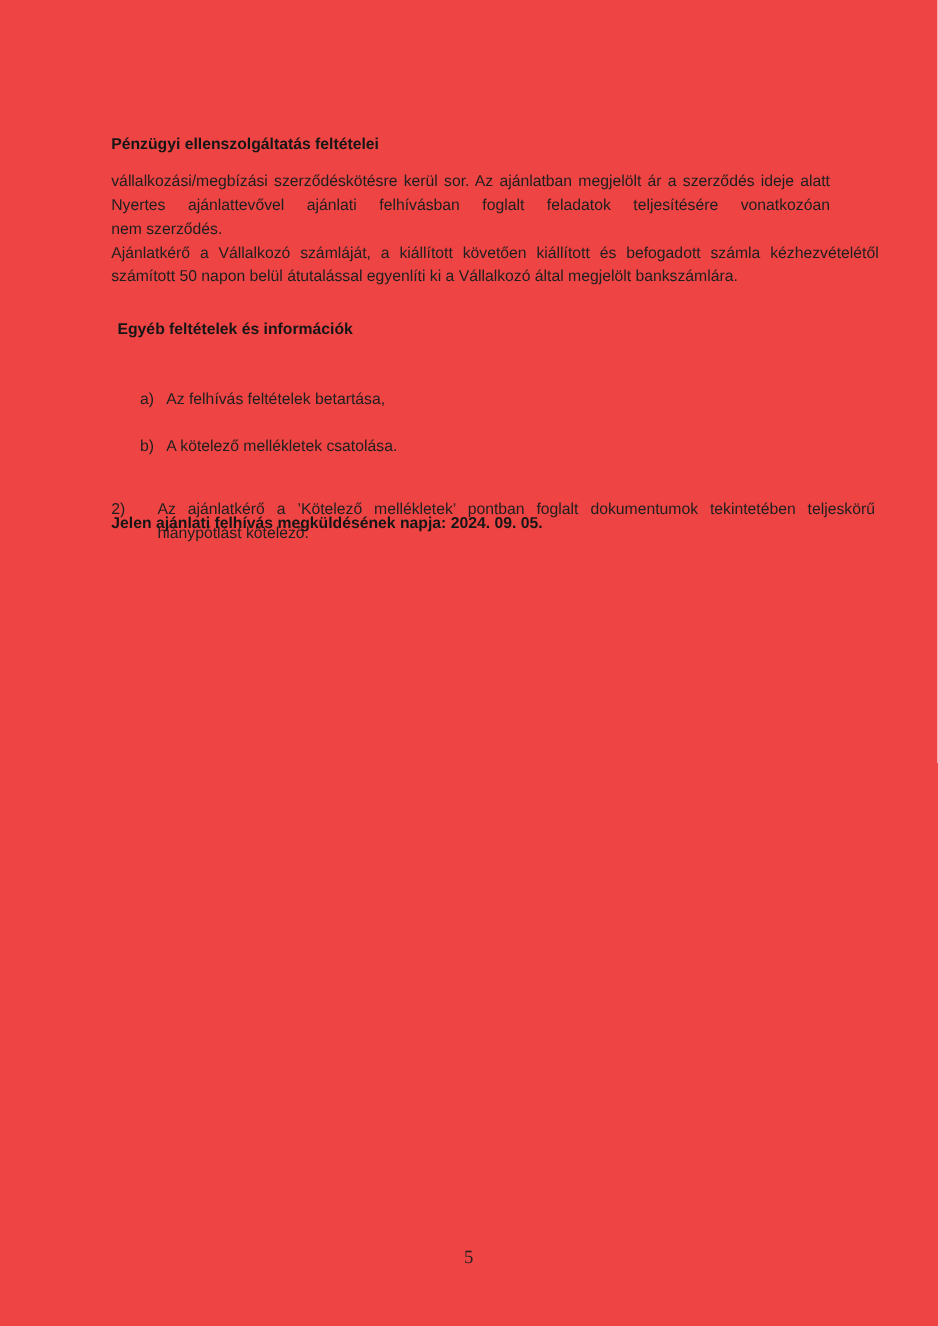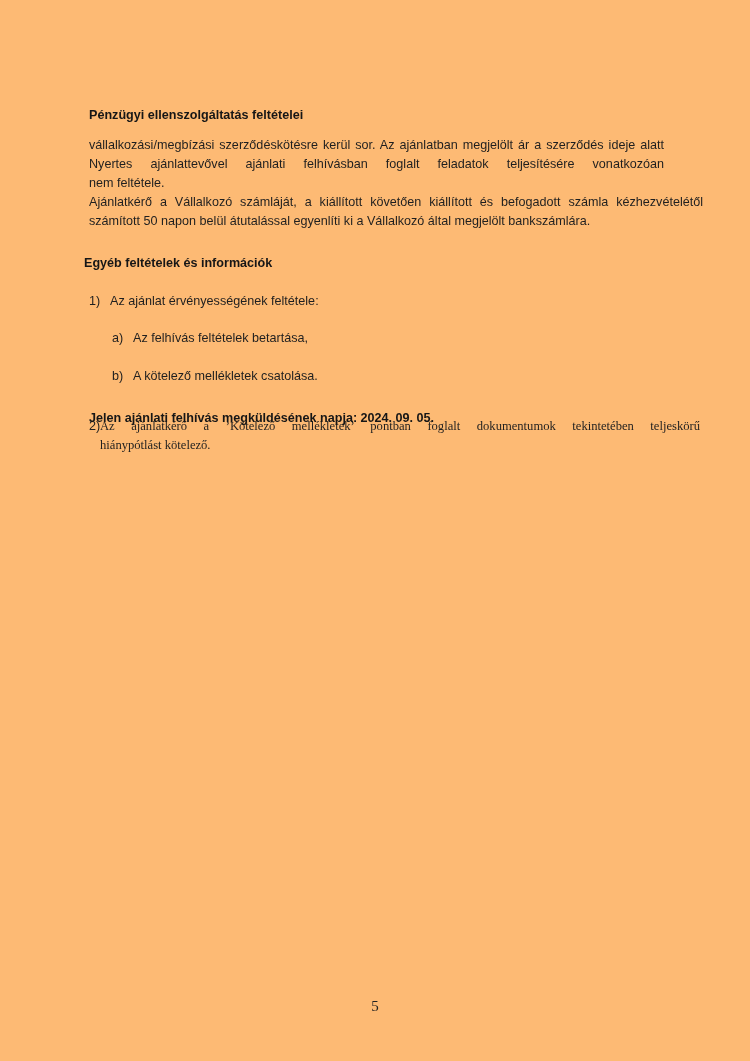--- a/index.html
+++ b/index.html
@@ -2,41 +2,41 @@
 <html lang="hu"><head>
 <meta charset="utf-8">
 <style>
   html, body { margin: 0; padding: 0; background: #ffffff; }
   * { box-sizing: border-box; }
 
   .page {
     position: relative;
     width: 750px;
     height: 1061px;
-    background: #fdba74;
+    background: #ef4444;
     font-family: "Liberation Sans", "DejaVu Sans", sans-serif;
     font-size: 12.6px;
     line-height: 19px;
     color: #1f1f1f;
     overflow: hidden;
   }
 
   .abs { position: absolute; }
 
   .bold { font-weight: 700; color: #161616; }
 
   
   .jl { text-align: justify; text-align-last: justify; text-justify: inter-word; }
 
   .list-line { position: relative; }
   .list-line .marker { display: inline-block; width: 21px; }
 
   .hang { position: relative; }
   .hang .marker { position: absolute; left: 0; top: 0; }
-  .hang .hang-body { margin-left: 11px; font-family: Liberation Serif, serif; }
+  .hang .hang-body { margin-left: 37px; }
 
   .page-footer {
     position: absolute;
     left: 0;
     top: 997px;
     width: 750px;
     text-align: center;
     font-family: "Liberation Serif", "DejaVu Serif", serif;
     font-size: 15px;
     line-height: 19px;
@@ -46,33 +46,30 @@
 </head>
 <body>
 
 <div class="page">
 
   <div class="abs bold" style="left:89px; top:106px; width:614px;">Pénzügyi ellenszolgáltatás feltételei</div>
 
   <div class="abs" style="left:89px; top:136px; width:575px;">
     <div class="jl">vállalkozási/megbízási szerződéskötésre kerül sor. Az ajánlatban megjelölt ár a szerződés ideje alatt</div>
     <div class="jl">Nyertes ajánlattevővel ajánlati felhívásban foglalt feladatok teljesítésére vonatkozóan</div>
-    <div>nem feltétele.</div>
+    <div>nem szerződés.</div>
   </div>
 
   <div class="abs" style="left:89px; top:193px; width:614px;">
     <div class="jl">Ajánlatkérő a Vállalkozó számláját, a kiállított követően kiállított és befogadott számla kézhezvételétől</div>
     <div>számított 50 napon belül átutalással egyenlíti ki a Vállalkozó által megjelölt bankszámlára.</div>
   </div>
 
-  <div class="abs bold" style="left:74px; top:254px; width:614px;padding-left:10px;">Egyéb feltételek és információk</div>
+  <div class="abs bold" style="left:84px; top:254px; width:614px;padding-left:10px;">Egyéb feltételek és információk</div>
 
-  <div class="abs list-line" style="left:89px; top:292px; width:614px;">
-    <span class="marker">1)</span><span>Az ajánlat érvényességének feltétele:</span>
-  </div>
 
   <div class="abs list-line" style="left:112px; top:310px; width:591px;">
     <span class="marker">a)</span><span>Az felhívás feltételek betartása,</span>
   </div>
 
   <div class="abs list-line" style="left:112px; top:329px; width:591px;">
     <span class="marker">b)</span><span>A kötelező mellékletek csatolása.</span>
   </div>
 
   <div class="abs hang" style="left:89px; top:360px; width:611px;">

